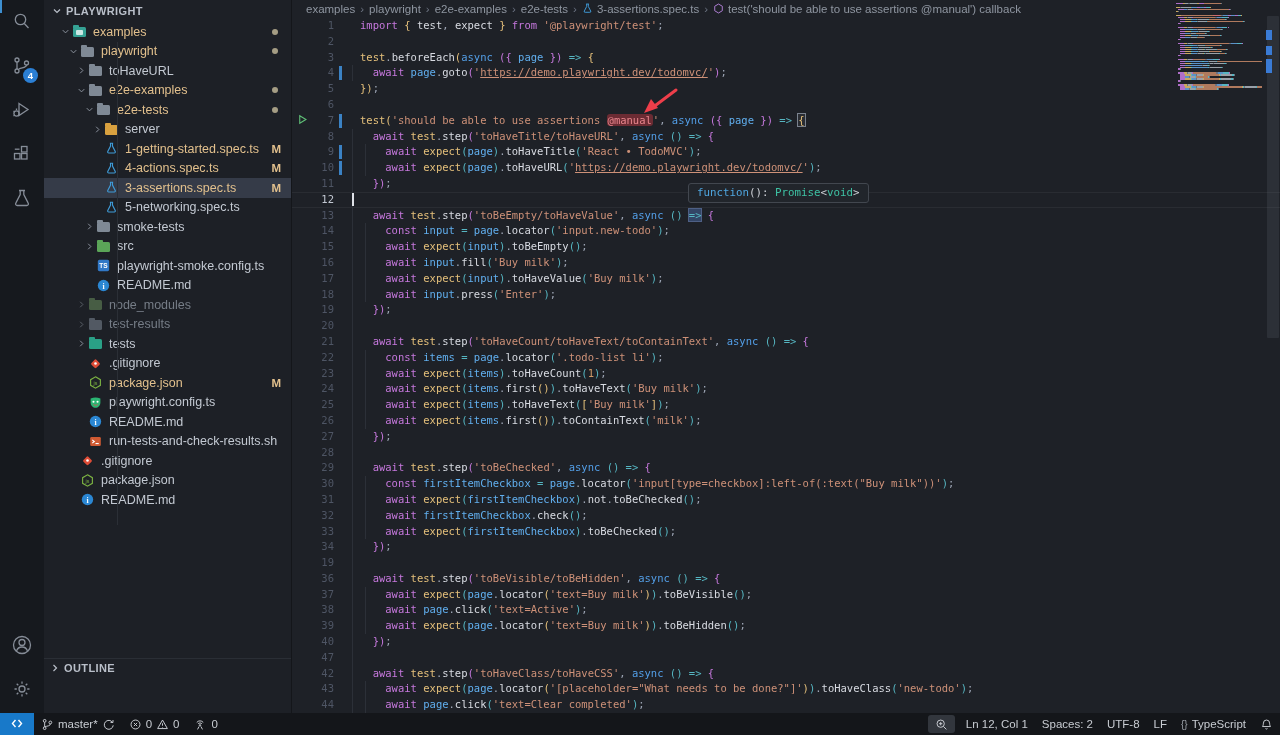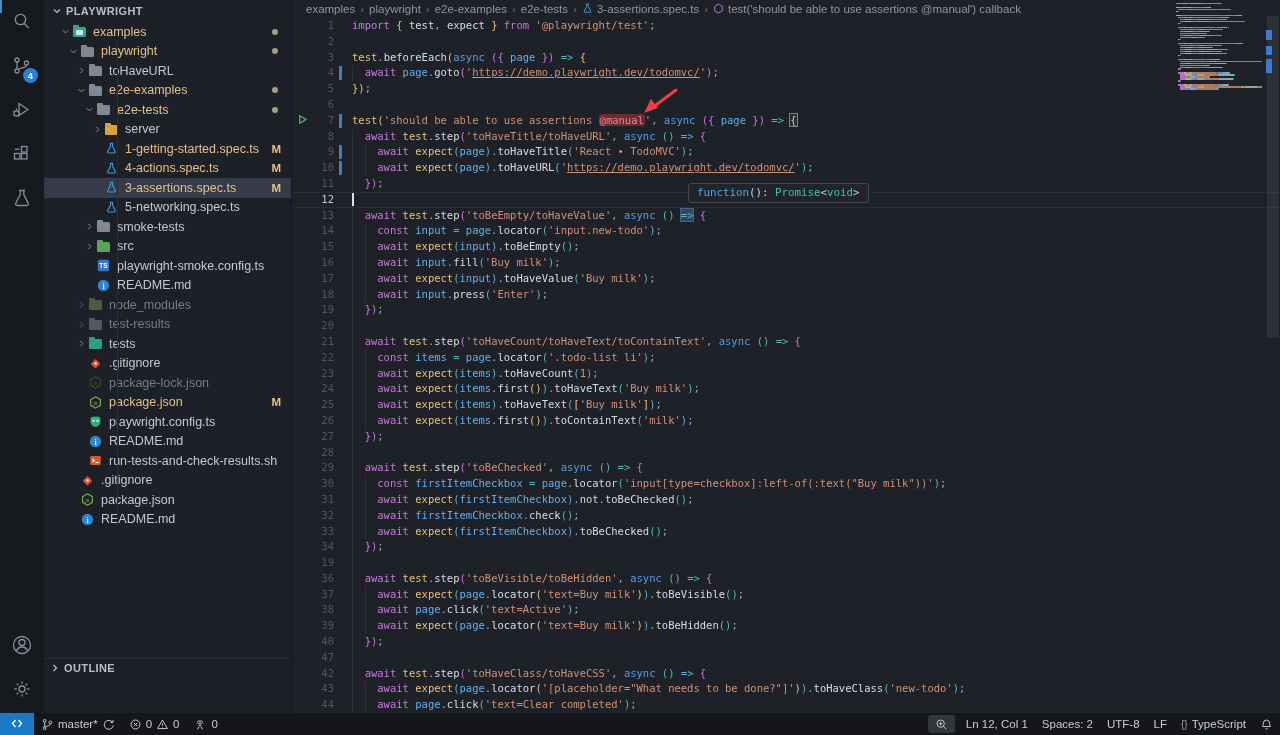--- a/index.html
+++ b/index.html
@@ -51,21 +51,21 @@
   .bc-sep { margin:0 5px; color:#6b7280; }
   .bc-item { cursor:pointer; }
   #lines { position:absolute; top:18px; left:0; right:0; bottom:0; font-family:"DejaVu Sans Mono","Liberation Mono",monospace; font-size:10.5px; }
   .code-line { position:relative; height:15.8px; line-height:15.8px; white-space:pre; }
   .code-line.cur { box-shadow: inset 0 1px 0 rgba(255,255,255,.05), inset 0 -1px 0 rgba(255,255,255,.05); }
   .ln { position:absolute; left:0; width:42px; text-align:right; color:#4e5564; }
   .cur .ln { color:#c2c8d2; }
   .play-ic { position:absolute; left:5px; top:1.5px; }
   .modbar { position:absolute; left:47px; width:3px; top:1px; bottom:1px; background:#3b82c4; }
   .guide { position:absolute; width:1px; top:0; bottom:0; background:#2c3038; }
-  .ct { position:absolute; left:60px; }
+  .ct { position:absolute; left:68px; }
   .cursor-caret { position:absolute; left:60px; top:1px; width:1.5px; height:13.5px; background:#dfe2e8; }
 
   .s-kw{color:#c678dd} .s-asy{color:#539fe8} .s-fn{color:#e5c07b} .s-mth{color:#d8dbe2}
   .s-var{color:#61afef} .s-str{color:#ce9178} .s-url{color:#ce9178;text-decoration:underline}
   .s-num{color:#d19a66} .s-pun{color:#9da5b4} .s-b1{color:#e5c07b} .s-b2{color:#c678dd}
   .s-b3{color:#56b6c2} .s-op{color:#56b6c2} .s-txt{color:#d8dbe2}
   .s-hl{color:#56b6c2;background:rgba(82,118,190,.42);outline:1px solid rgba(118,150,212,.55)}
   .s-brm{color:#e5c07b;outline:1px solid #7a828e;background:rgba(255,255,255,.05)}
   .s-tag{color:#e8858d;background:rgba(201,56,66,.45);border-radius:3px;padding:0 1px}
 
@@ -325,30 +325,20 @@
         </div>
         <div class="trow" style="padding-left: 30px;">
           <span class="chevslot"></span>
           <span class="fi">
             <svg width="13" height="13" viewBox="0 0 16 16">
               <rect x="4" y="4" width="8.5" height="8.5" rx="1.5" transform="rotate(45 8 8)" fill="#de4c36"></rect>
               <circle cx="8" cy="8" r="1.6" fill="#fff"></circle>
             </svg>
           </span>
           <span class="lbl">.gitignore</span>
-        </div>
-        <div class="trow dim" style="padding-left: 30px;">
-          <span class="chevslot"></span>
-          <span class="fi">
-            <svg width="13" height="13" viewBox="0 0 16 16">
-              <path d="M8 1l6 3.5v7L8 15l-6-3.5v-7z" fill="none" stroke="#7cb342" stroke-width="1.4"></path>
-              <text x="8" y="11" font-size="6.5" fill="#7cb342" text-anchor="middle" font-family="Liberation Sans,sans-serif">js</text>
-            </svg>
-          </span>
-          <span class="lbl">package-lock.json</span>
         </div>
         <div class="trow" style="padding-left: 30px;">
           <span class="chevslot"></span>
           <span class="fi">
             <svg width="13" height="13" viewBox="0 0 16 16">
               <path d="M8 1l6 3.5v7L8 15l-6-3.5v-7z" fill="none" stroke="#7cb342" stroke-width="1.4"></path>
               <text x="8" y="11" font-size="6.5" fill="#7cb342" text-anchor="middle" font-family="Liberation Sans,sans-serif">js</text>
             </svg>
           </span>
           <span class="lbl mod">package.json</span>

